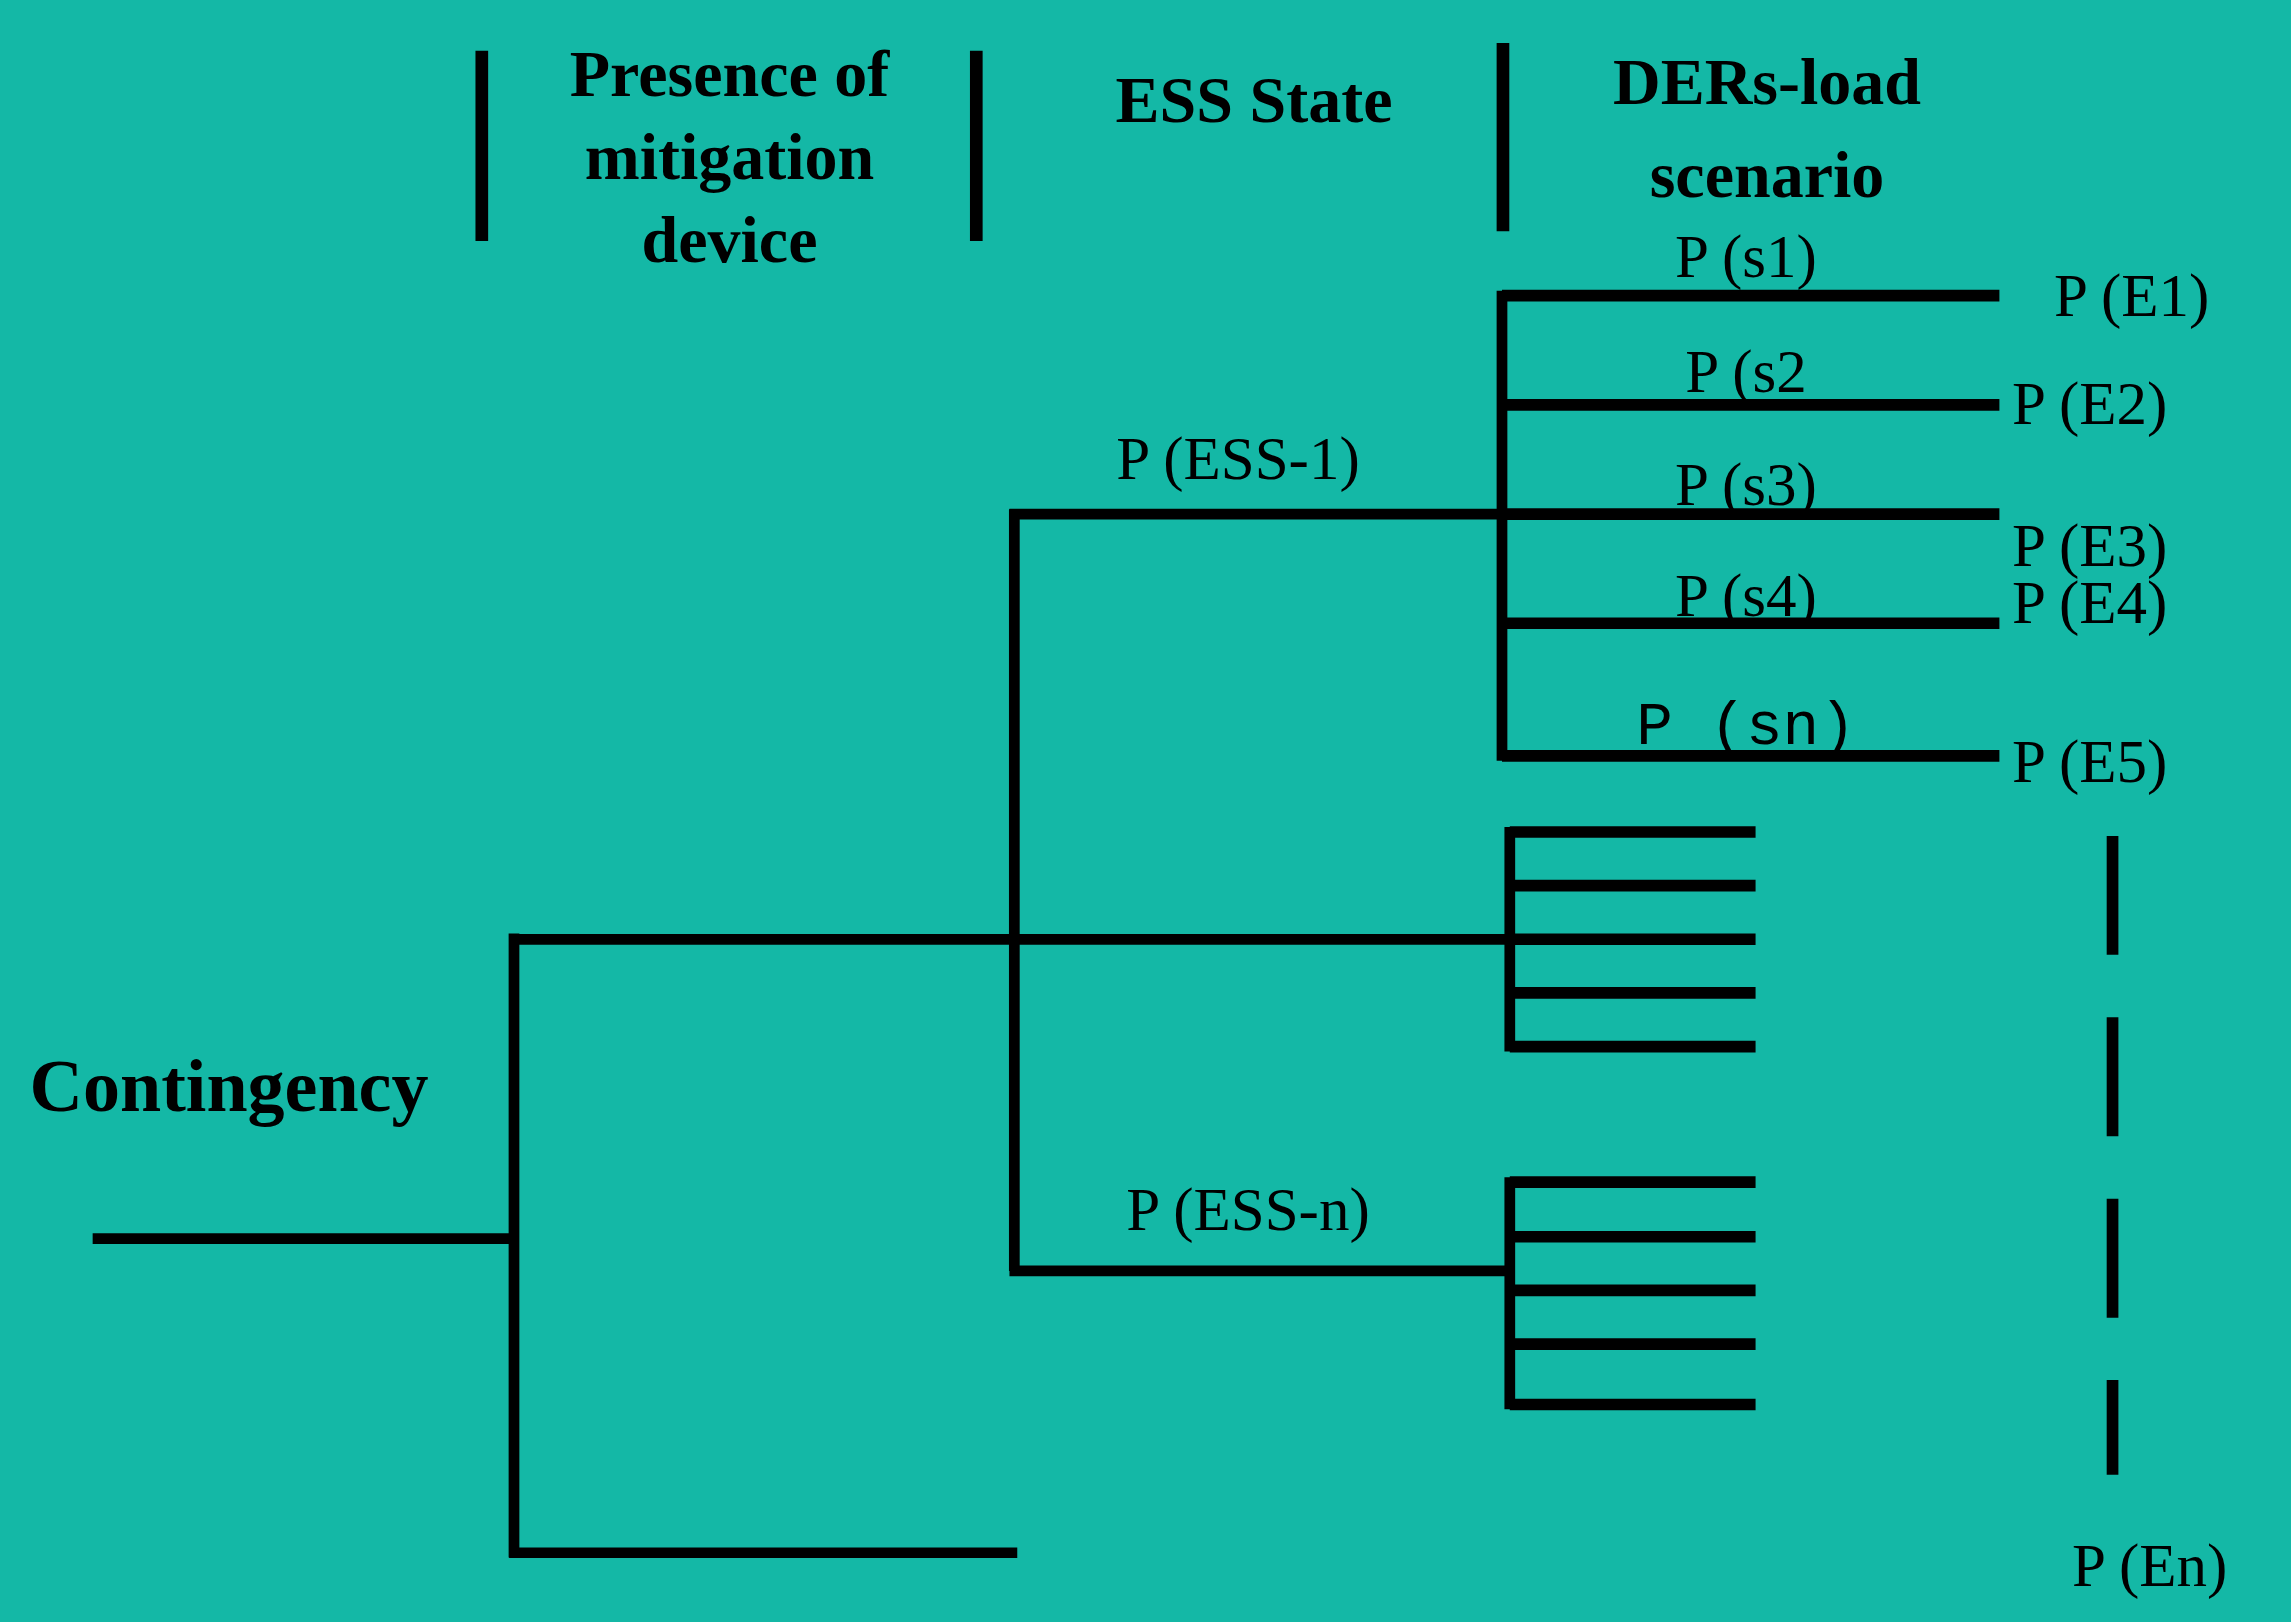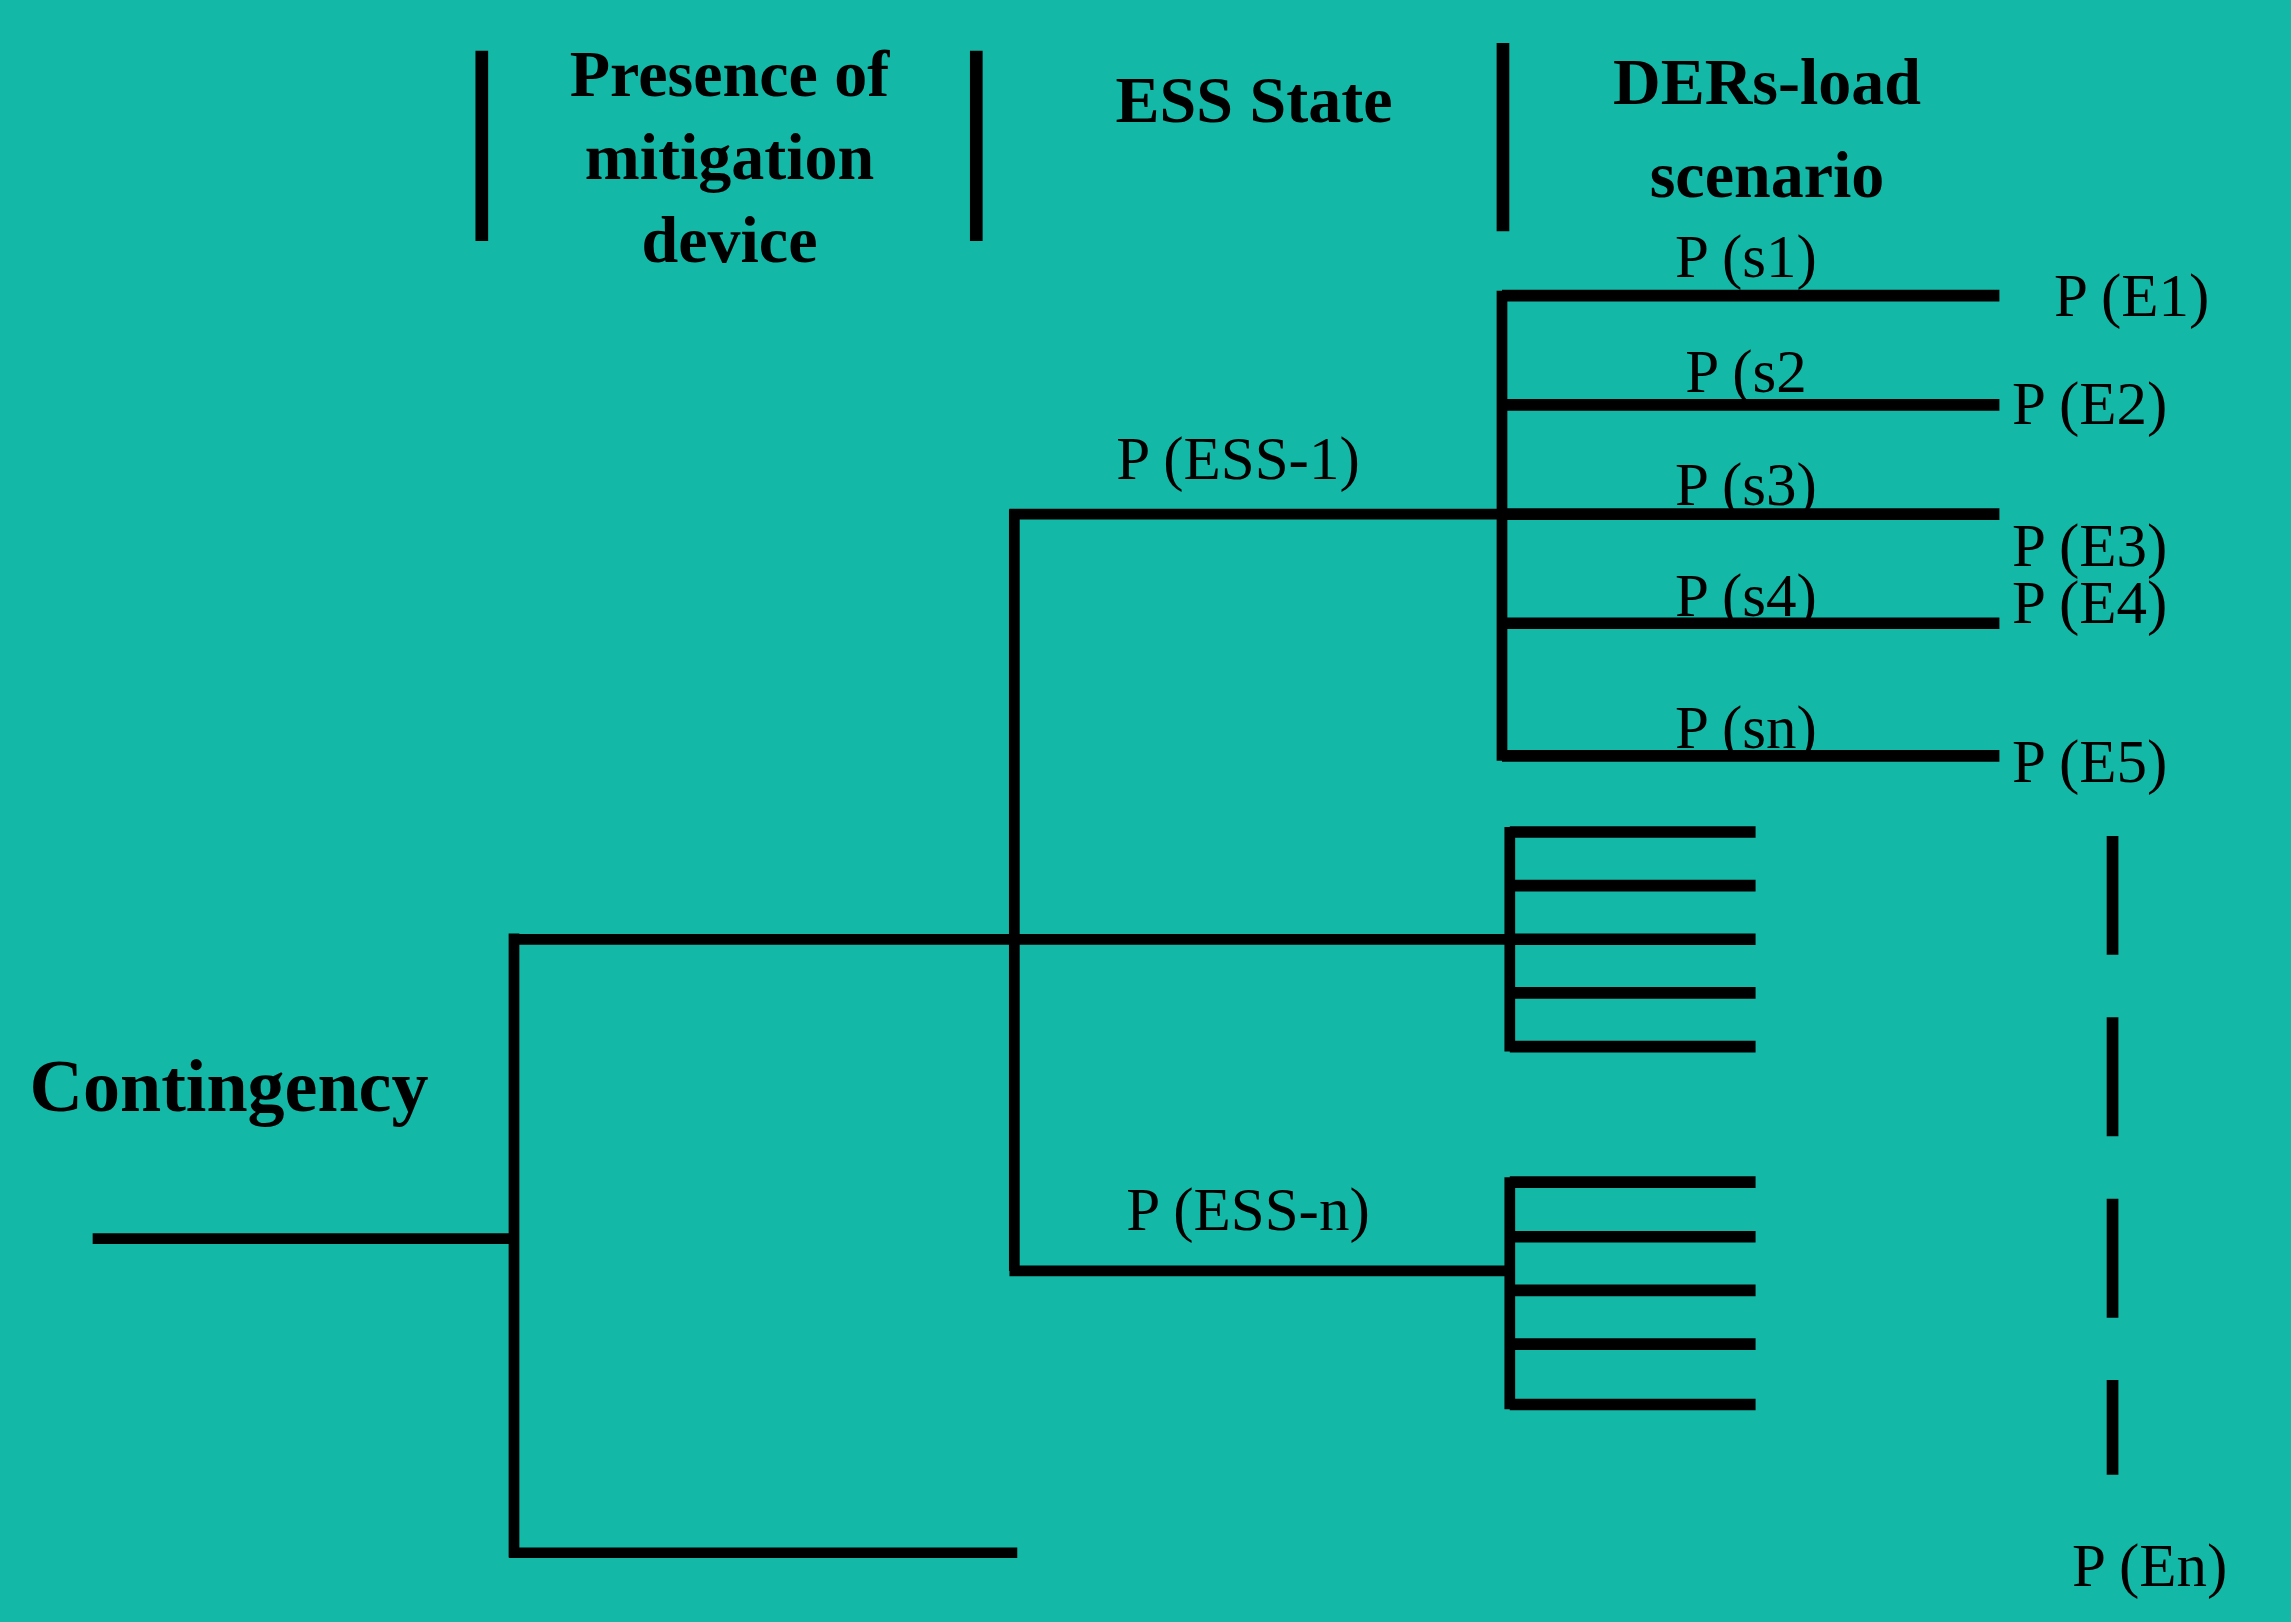--- a/index.html
+++ b/index.html
@@ -95,21 +95,21 @@
 
   <div class="lbl root" style="left:19.5px;top:1042px;width:419px;">Contingency</div>
 
   <div class="lbl plabel center" style="left:1238px;top:458px;">P (ESS-1)</div>
   <div class="lbl plabel center" style="left:1248px;top:1209px;">P (ESS-n)</div>
 
   <div class="lbl plabel center" style="left:1746px;top:256px;">P (s1)</div>
   <div class="lbl plabel center" style="left:1746px;top:371px;">P (s2</div>
   <div class="lbl plabel center" style="left:1746px;top:484px;">P (s3)</div>
   <div class="lbl plabel center" style="left:1746px;top:595px;">P (s4)</div>
-  <div class="lbl plabel center" style="left:1746px;top:727px;">P (sn)</div>
+  <div class="lbl plabel center" style="left:1746px;top:727px;font-family:Liberation Mono, monospace;">P (sn)</div>
 
   <div class="lbl plabel vcenter" style="left:2012px;top:295px;margin-left:42px;">P (E1)</div>
   <div class="lbl plabel vcenter" style="left:2012px;top:403px;">P (E2)</div>
   <div class="lbl plabel vcenter" style="left:2012px;top:512px;margin-top:33px;">P (E3)</div>
   <div class="lbl plabel vcenter" style="left:2012px;top:602px;">P (E4)</div>
   <div class="lbl plabel vcenter" style="left:2012px;top:761px;">P (E5)</div>
   <div class="lbl plabel vcenter" style="left:2072px;top:1565px;">P (En)</div>
 
 </div>
 

